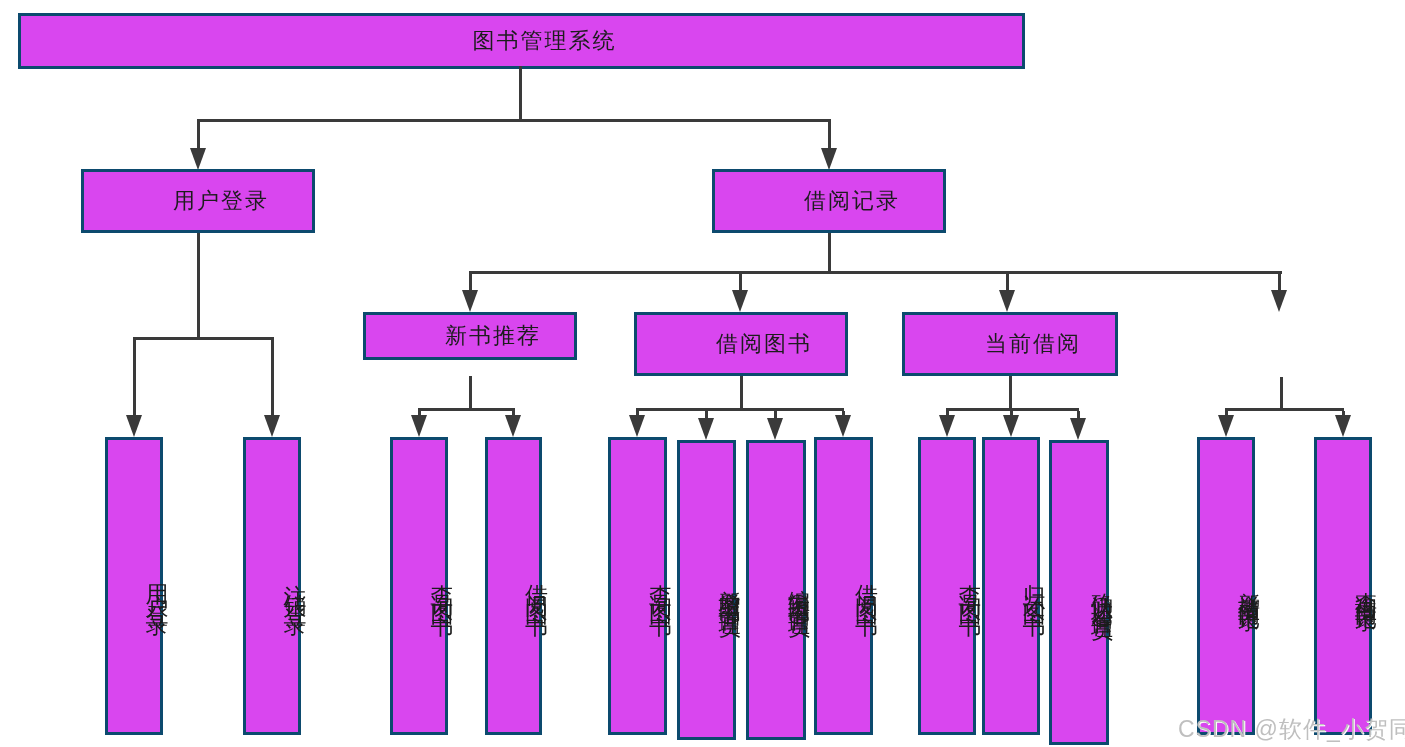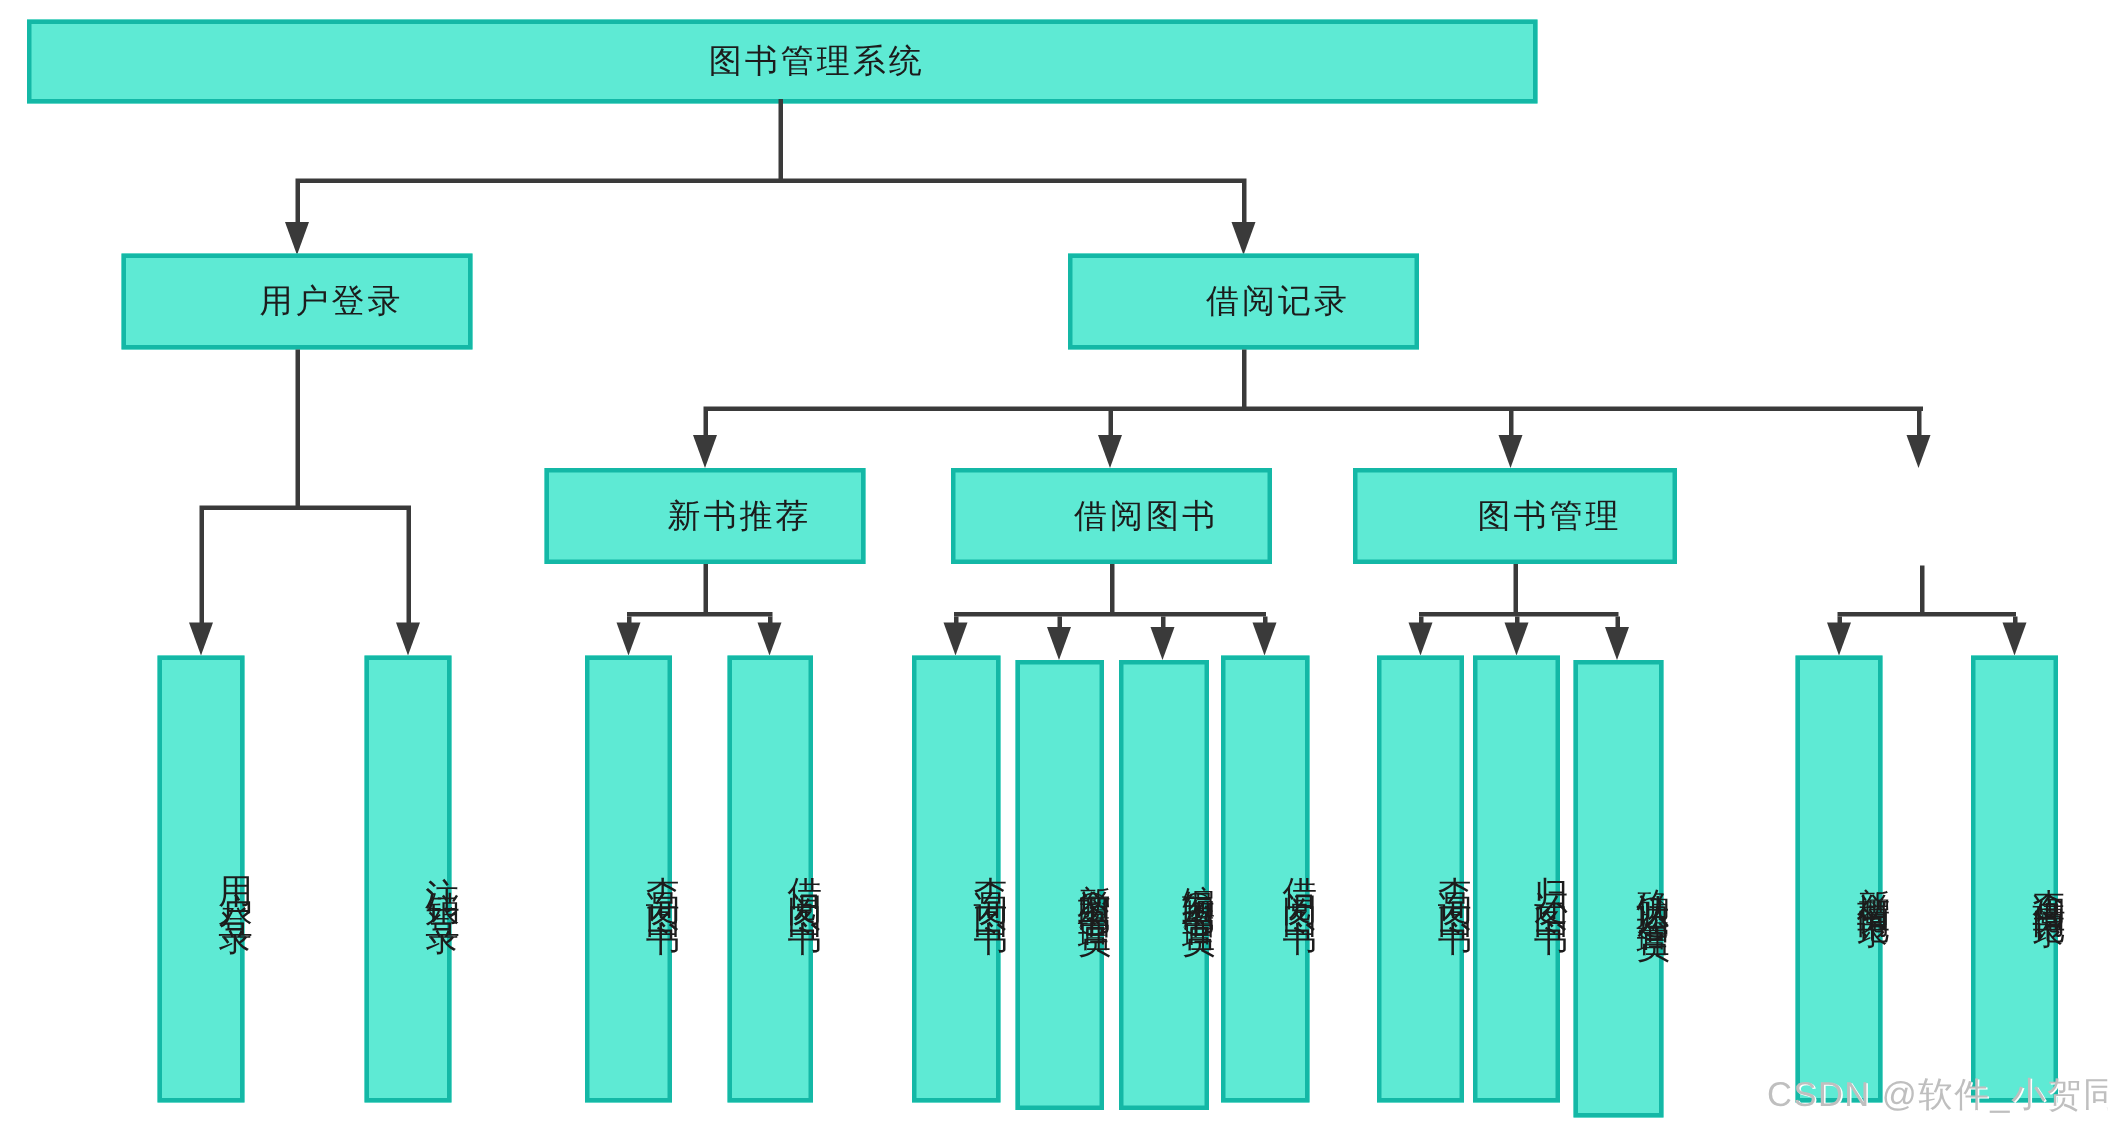--- a/index.html
+++ b/index.html
@@ -11,22 +11,22 @@
   #canvas {
     position: relative;
     width: 1405px;
     height: 747px;
     background: #ffffff;
     overflow: hidden;
   }
   .box {
     position: absolute;
     box-sizing: border-box;
-    border: 3px solid #14b8a6;
-    background: #5eead4;
+    border: 3px solid #0c4a6e;
+    background: #d946ef;
     color: #1c1c1c;
     display: flex;
     align-items: center;
     justify-content: center;
     padding-left: 46px;
   }
   .h {
     font-size: 22px;
     letter-spacing: 2px;
     white-space: nowrap;
@@ -93,23 +93,23 @@
   <div class="ln" style="left:469px; top:271px; width:813px; height:3px;"></div>
   <div class="ln" style="left:469px; top:274px; width:3px; height:16px;"></div>
   <div class="ln" style="left:739px; top:274px; width:3px; height:16px;"></div>
   <div class="ln" style="left:1006px; top:274px; width:3px; height:16px;"></div>
   <div class="ln" style="left:1278px; top:274px; width:3px; height:16px;"></div>
   <div class="ar" style="left:462px; top:290px;"></div>
   <div class="ar" style="left:732px; top:290px;"></div>
   <div class="ar" style="left:999px; top:290px;"></div>
   <div class="ar" style="left:1271px; top:290px;"></div>
 
-  <div class="box h" style="left:363px; top:312px; width:214px; height:64px;">新书推荐</div>
+  <div class="box h" style="left:363px; top:312px; width:214px; height:48px;">新书推荐</div>
   <div class="box h" style="left:634px; top:312px; width:214px; height:64px;">借阅图书</div>
-  <div class="box h" style="left:902px; top:312px; width:216px; height:64px;">图书管理</div>
+  <div class="box h" style="left:902px; top:312px; width:216px; height:64px;">当前借阅</div>
 
   <div class="ln" style="left:469px; top:376px; width:3px; height:34px;"></div>
   <div class="ln" style="left:418px; top:408px; width:97px; height:3px;"></div>
   <div class="ln" style="left:418px; top:411px; width:3px; height:6px;"></div>
   <div class="ln" style="left:512px; top:411px; width:3px; height:6px;"></div>
   <div class="ar" style="left:411px; top:415px;"></div>
   <div class="ar" style="left:505px; top:415px;"></div>
 
   <div class="ln" style="left:740px; top:376px; width:3px; height:34px;"></div>
   <div class="ln" style="left:636px; top:408px; width:208px; height:3px;"></div>

